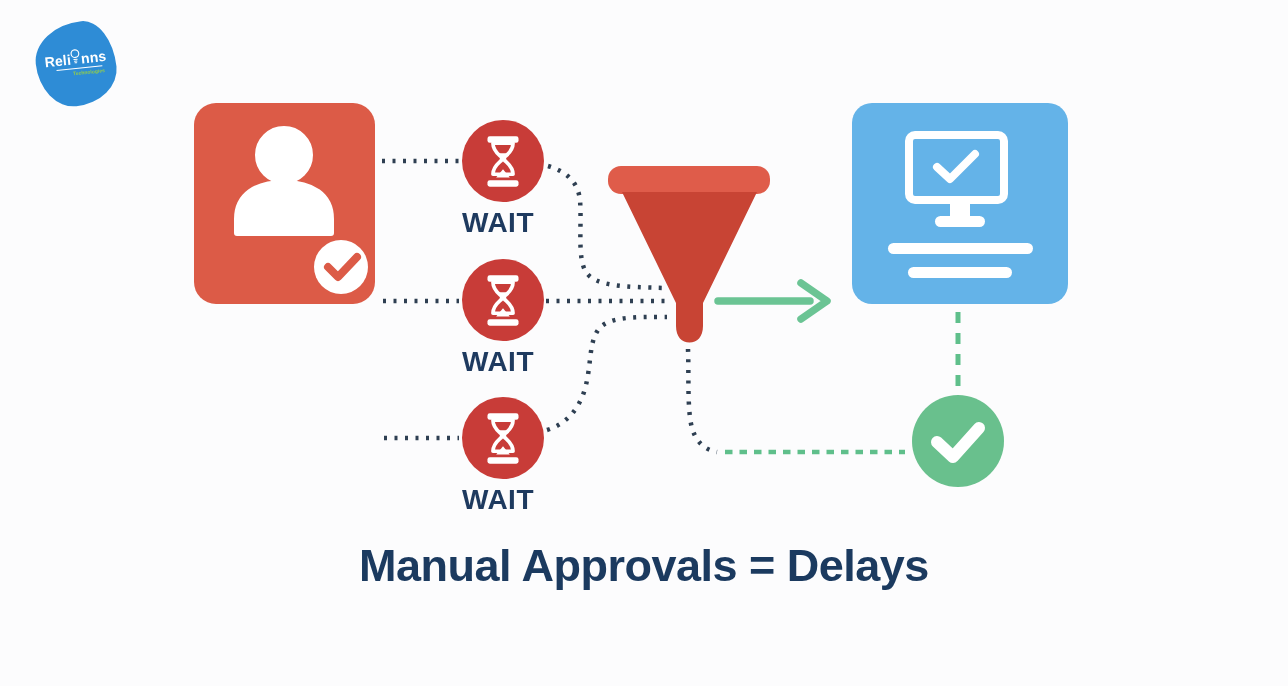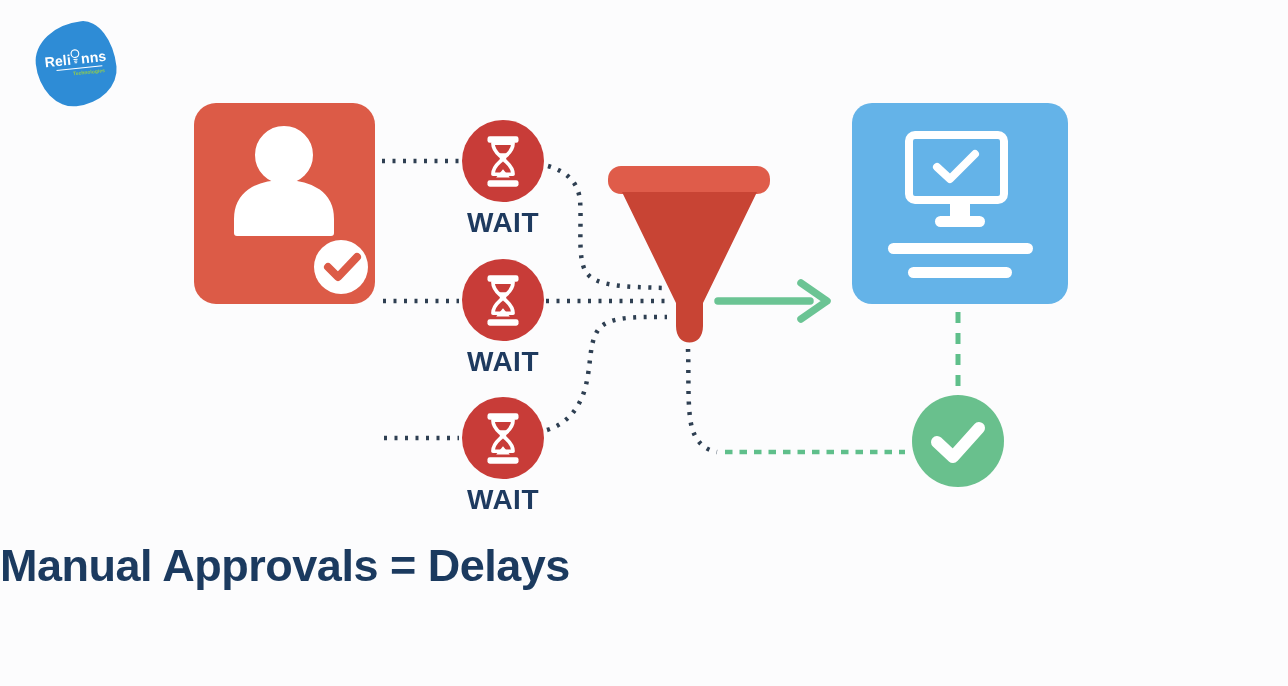--- a/index.html
+++ b/index.html
@@ -32,21 +32,21 @@
   
   .red-square{
     position:absolute;left:194px;top:103px;width:181px;height:201px;
     background:var(--requester-red);border-radius:22px;
   }
   .red-square svg{position:absolute;inset:0;width:100%;height:100%}
   .person-fill{fill:#fff;stroke:#fff;stroke-width:6;stroke-linejoin:round}
   .badge-circle{fill:#fff}
   .badge-check{fill:none;stroke:var(--requester-red);stroke-width:8;stroke-linecap:round;stroke-linejoin:round}
   
-  .wait-node{position:absolute;width:82px;text-align:center}
+  .wait-node{position:absolute;width:82px;text-align:left}
   .wait-node .bubble{
     width:82px;height:82px;border-radius:50%;background:var(--wait-red);
     display:flex;align-items:center;justify-content:center;
   }
   .wait-node .hourglass{width:44px;height:53px}
   .hourglass rect,.hourglass .sand{fill:#fff}
   .hg-outline{fill:none;stroke:#fff;stroke-width:4;stroke-linejoin:round}
   .wait-label{
     margin-top:5px;font-size:28px;font-weight:800;color:var(--label-navy);letter-spacing:.5px;
   }
@@ -72,21 +72,21 @@
   .mon-fill{fill:#fff}
   
   .green-circle{
     position:absolute;left:912px;top:395px;width:92px;height:92px;border-radius:50%;
     background:var(--approved-green);display:flex;align-items:center;justify-content:center;
   }
   .green-circle svg{width:92px;height:92px}
   .big-check{fill:none;stroke:#fff;stroke-width:12;stroke-linecap:round;stroke-linejoin:round}
   
   .title{
-    position:absolute;left:0;top:540px;width:100%;text-align:left;
+    position:absolute;left:0;top:540px;width:100%;text-align:center;
     font-size:45px;font-weight:800;color:var(--title-navy);letter-spacing:-.5px;
   }
 </style>
 </head>
 <body>
 
 <div class="canvas">
 
   <div class="logo">
     <div class="logo-blob">

